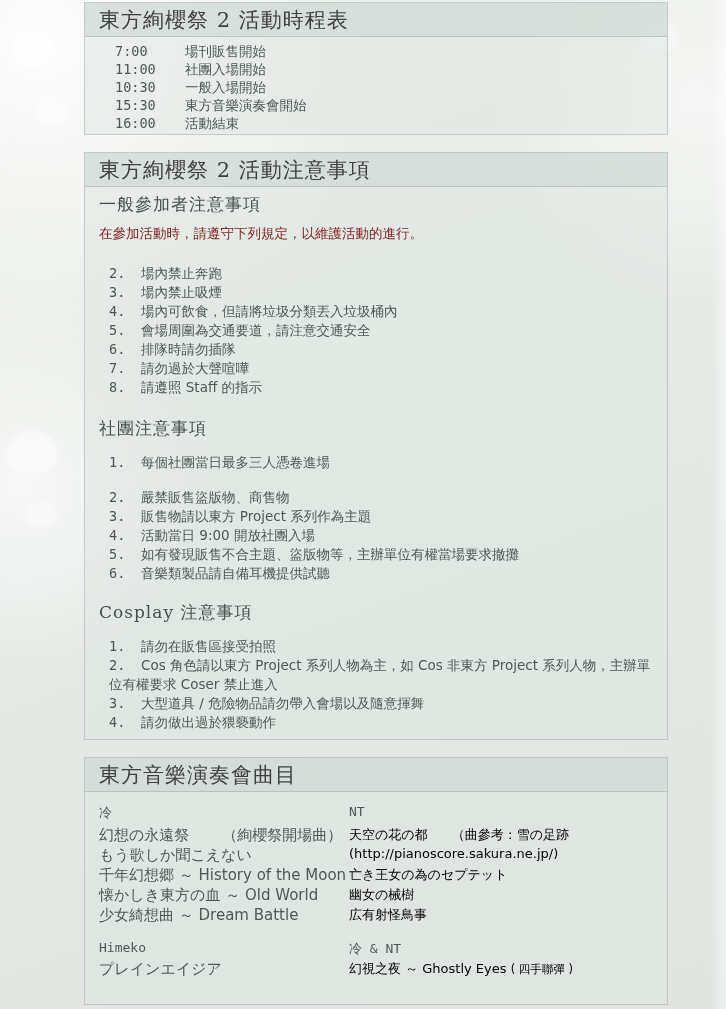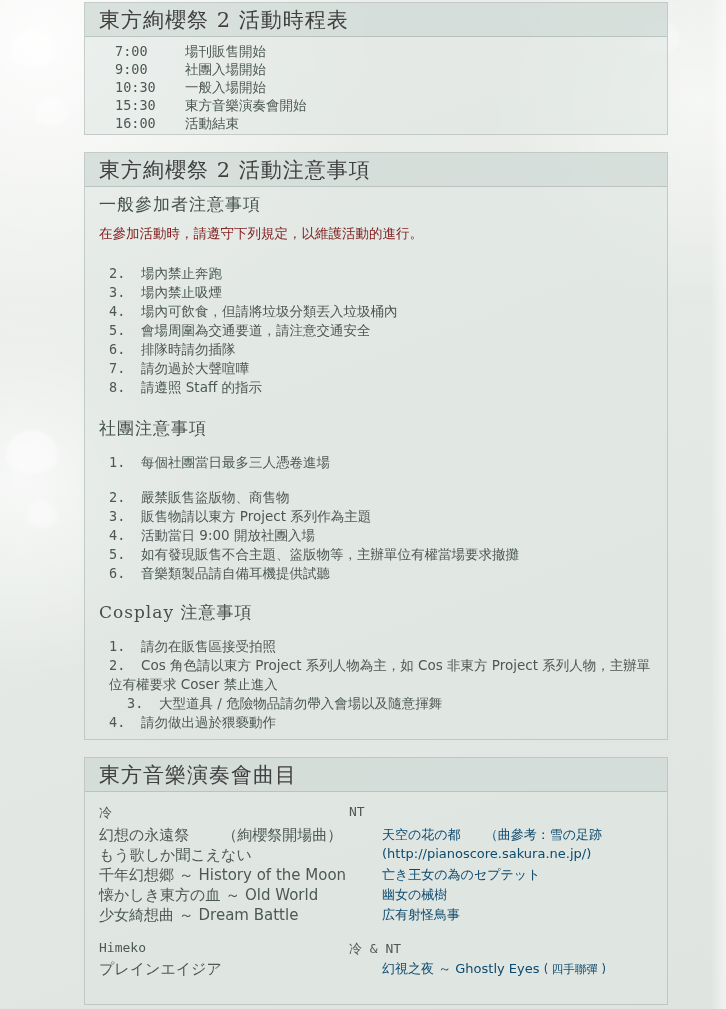--- a/index.html
+++ b/index.html
@@ -130,23 +130,22 @@
   }
   .song {
     position: absolute;
     font-size: 15px;
     color: #4c5854;
     white-space: nowrap;
   }
   .song-r {
     position: absolute;
     font-size: 13px;
-    color: #0c4a6e;
+    color: #000000;
     white-space: nowrap;
-    margin-left: 33px;
   }
   .small {
     font-size: 11.5px;
   }
   .edge-right {
     position: absolute;
     right: 0;
     top: 0;
     width: 16px;
     height: 1009px;
@@ -168,21 +167,21 @@
 
   <div class="panel" id="schedule-panel">
     <div class="panel-head"></div>
     <div class="head-text">東方絢櫻祭 2 活動時程表</div>
 
     <div class="sched-row" style="top:40px;">
       <span class="sched-time">7:00</span>
       <span class="sched-item">場刊販售開始</span>
     </div>
     <div class="sched-row" style="top:58px;">
-      <span class="sched-time">9:00</span>
+      <span class="sched-time">11:00</span>
       <span class="sched-item">社團入場開始</span>
     </div>
     <div class="sched-row" style="top:76px;">
       <span class="sched-time">10:30</span>
       <span class="sched-item">一般入場開始</span>
     </div>
     <div class="sched-row" style="top:94px;">
       <span class="sched-time">15:30</span>
       <span class="sched-item">東方音樂演奏會開始</span>
     </div>
@@ -243,21 +242,21 @@
     </div>
 
     <div class="sec-title" style="top:448px;">Cosplay 注意事項</div>
 
     <div class="li" style="top:484px;">
       <span class="num">1.</span><span class="txt">請勿在販售區接受拍照</span>
     </div>
     <div class="li" style="top:503px; left:24px; right:4px;">
       <span class="num">2.</span><span class="txt">Cos 角色請以東方 Project 系列人物為主，如 Cos 非東方 Project 系列人物，主辦單位有權要求 Coser 禁止進入</span>
     </div>
-    <div class="li" style="top:541px;margin-left:18px;">
+    <div class="li" style="top:541px;">
       <span class="num">3.</span><span class="txt">大型道具 / 危險物品請勿帶入會場以及隨意揮舞</span>
     </div>
     <div class="li" style="top:560px;">
       <span class="num">4.</span><span class="txt">請勿做出過於猥褻動作</span>
     </div>
   </div>
 
   <div class="panel" id="music-panel">
     <div class="panel-head"></div>
     <div class="head-text">東方音樂演奏會曲目</div>

